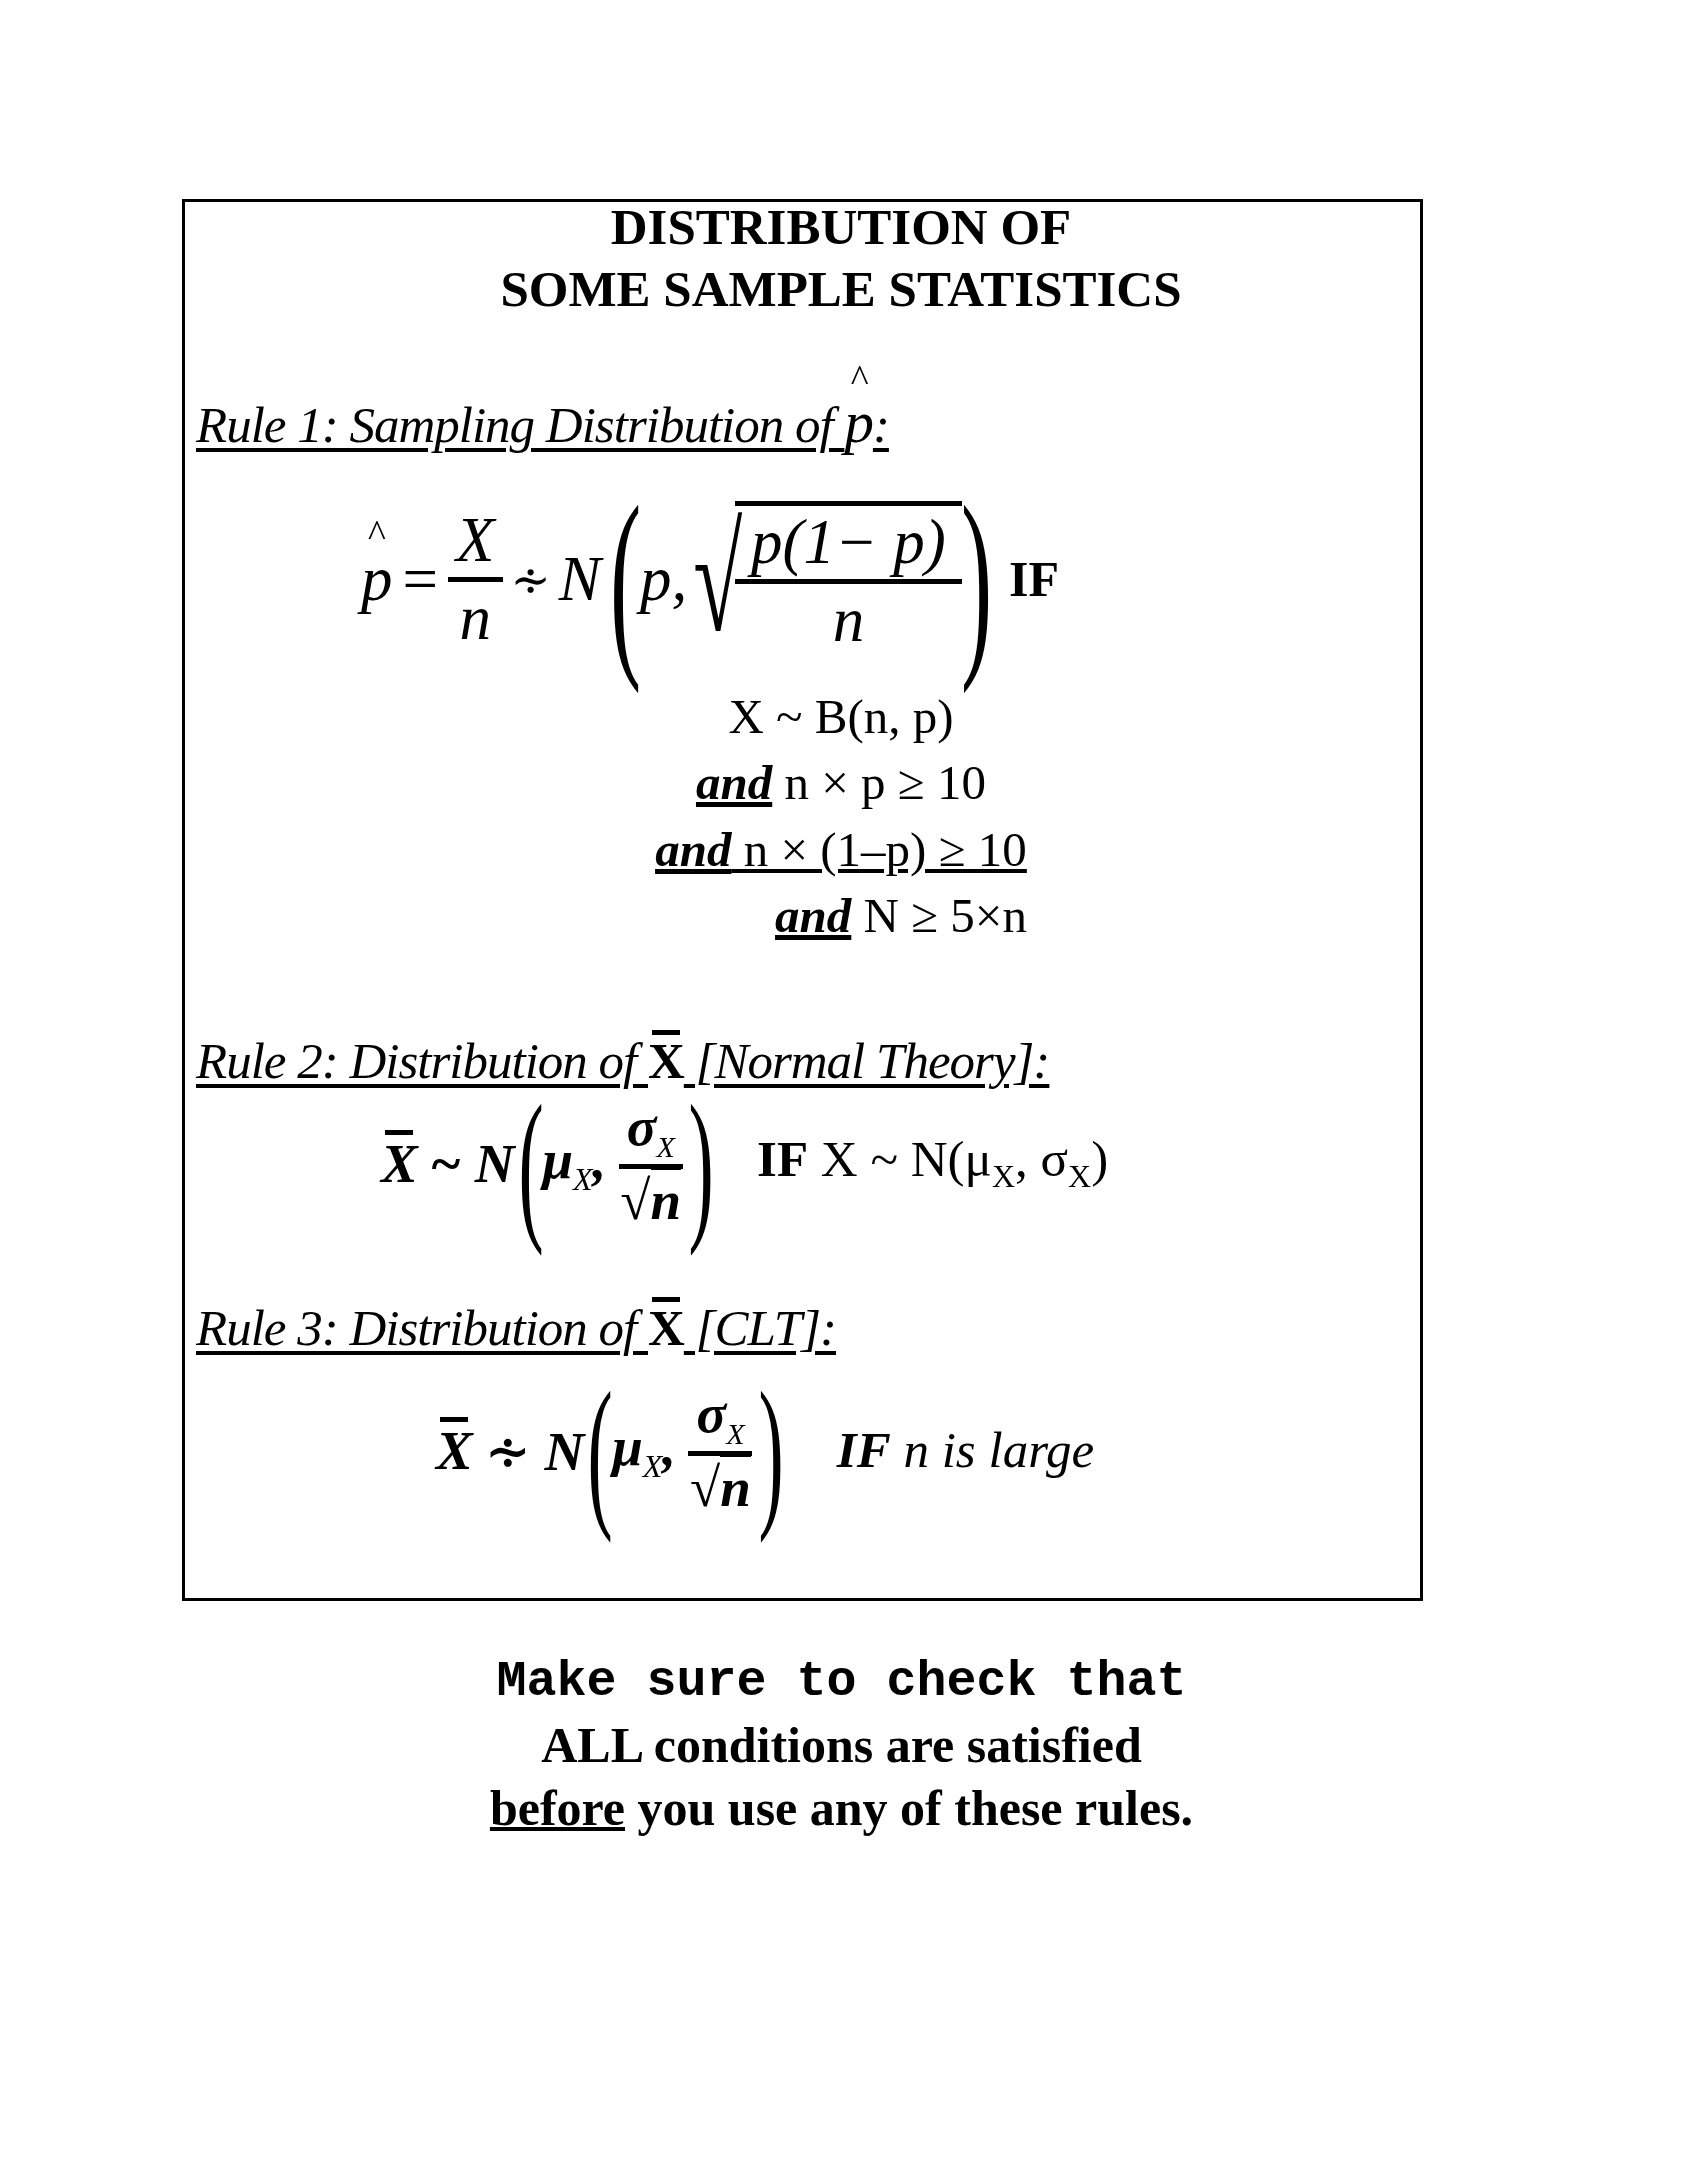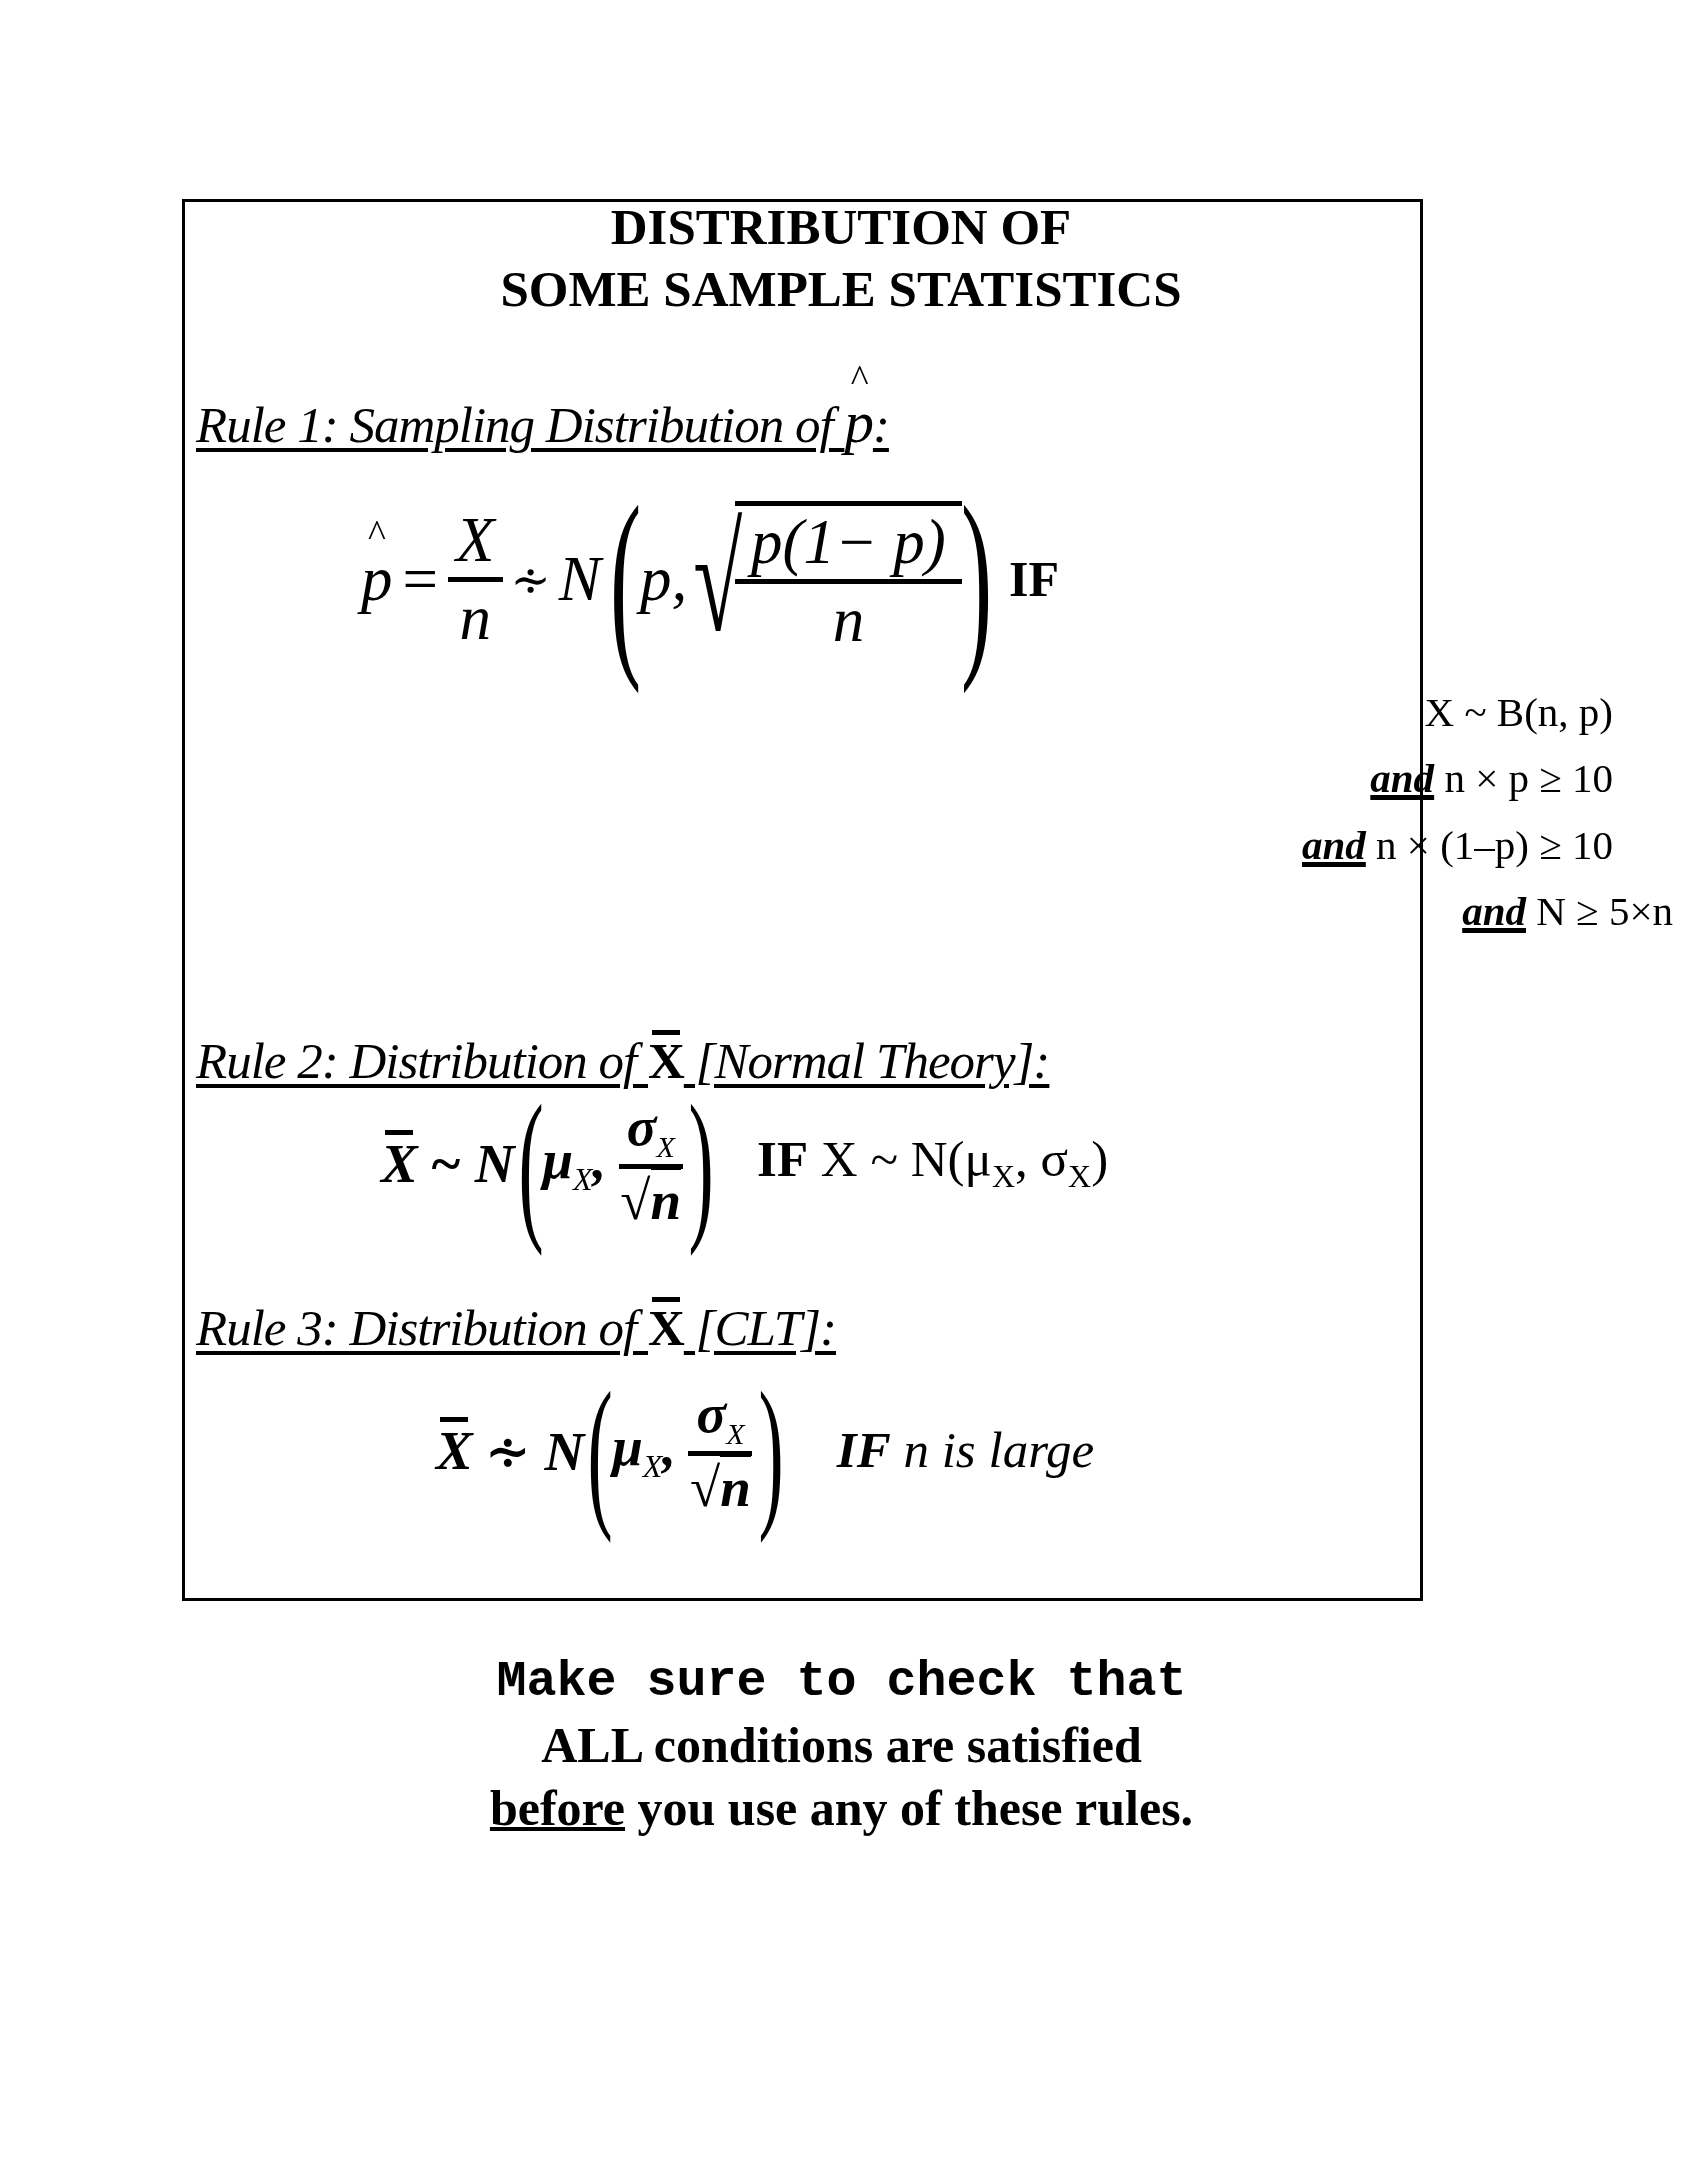--- a/index.html
+++ b/index.html
@@ -10,21 +10,21 @@
   .rulehead{font-style:italic;font-size:51px;text-decoration:underline;text-decoration-thickness:4px;text-underline-offset:6px;letter-spacing:-1px;}
   .rulehead .sym{font-style:normal;font-weight:bold;display:inline-block;position:relative;}
   .ovl{position:relative;display:inline-block;}
   .ovl::before{content:"";position:absolute;left:12%;right:12%;top:-2px;height:5px;background:#000;}
   .hat{position:relative;display:inline-block;}
   .hat::before{content:"^";position:absolute;left:22%;top:-32px;font-size:38px;font-style:normal;}
   .math{font-style:italic;}
   .frac{display:inline-flex;flex-direction:column;align-items:center;vertical-align:middle;}
   .frac .num{border-bottom:5px solid #000;padding:0 8px;}
   .frac .den{padding:0 8px;}
-  .cond{left:0;width:1544px;text-align:right;font-size:41px;}
+  .cond{left:0;width:1544px;text-align:center;font-size:49px;}
   .cond .and{font-weight:bold;font-style:italic;text-decoration:underline;text-decoration-thickness:5px;}
   .paren{font-size:208px;font-weight:100;transform:scaleX(0.45);display:inline-block;line-height:1;}
   .footer{left:0;width:1683px;text-align:center;font-weight:bold;font-size:50px;}
 </style>
 </head>
 <body>
 
 <div class="box"></div>
 
 <div class="abs title" style="top:198px;left:69px;">DISTRIBUTION OF</div>
@@ -49,21 +49,21 @@
   <span class="frac math" style="margin-left:-24px;border-top:5px solid #000;">
     <span class="num" style="padding:0 16px;">p(1− p)</span>
     <span class="den">n</span>
   </span>
   <span class="paren" style="margin:0 -16px 0 -20px;">)</span>
   <span style="font-weight:bold;font-size:50px;margin-left:14px;">IF</span>
 </div>
 
 <div class="abs cond" style="top:688px;left:69px;"><span>X ~ B(n, p)</span></div>
 <div class="abs cond" style="top:754px;left:69px;"><span class="and">and</span><span> n × p ≥ 10</span></div>
-<div class="abs cond" style="top:821px;left:69px;"><span class="and">and</span><span> n × (1–p) ≥ 10</span></div>
+<div class="abs cond" style="top:821px;left:69px;text-decoration:underline;"><span class="and">and</span><span> n × (1–p) ≥ 10</span></div>
 <div class="abs cond" style="top:887px;left:129px;"><span class="and">and</span><span> N ≥ 5×n</span></div>
 
 <div class="abs rulehead" style="left:196px;top:1032px;">
   <span>Rule 2: Distribution of </span><span class="sym ovl">X</span><span> [Normal Theory]:</span>
 </div>
 
 <div class="abs" style="left:381px;top:1079px;height:168px;display:flex;align-items:center;font-size:55px;">
   <span class="ovl" style="font-weight:bold;font-style:italic;">X</span>
   <span style="margin-left:12px;font-weight:bold;font-style:italic;">~ N</span>
   <span class="paren" style="font-size:168px;margin:0 -16px 0 -12px;">(</span>

